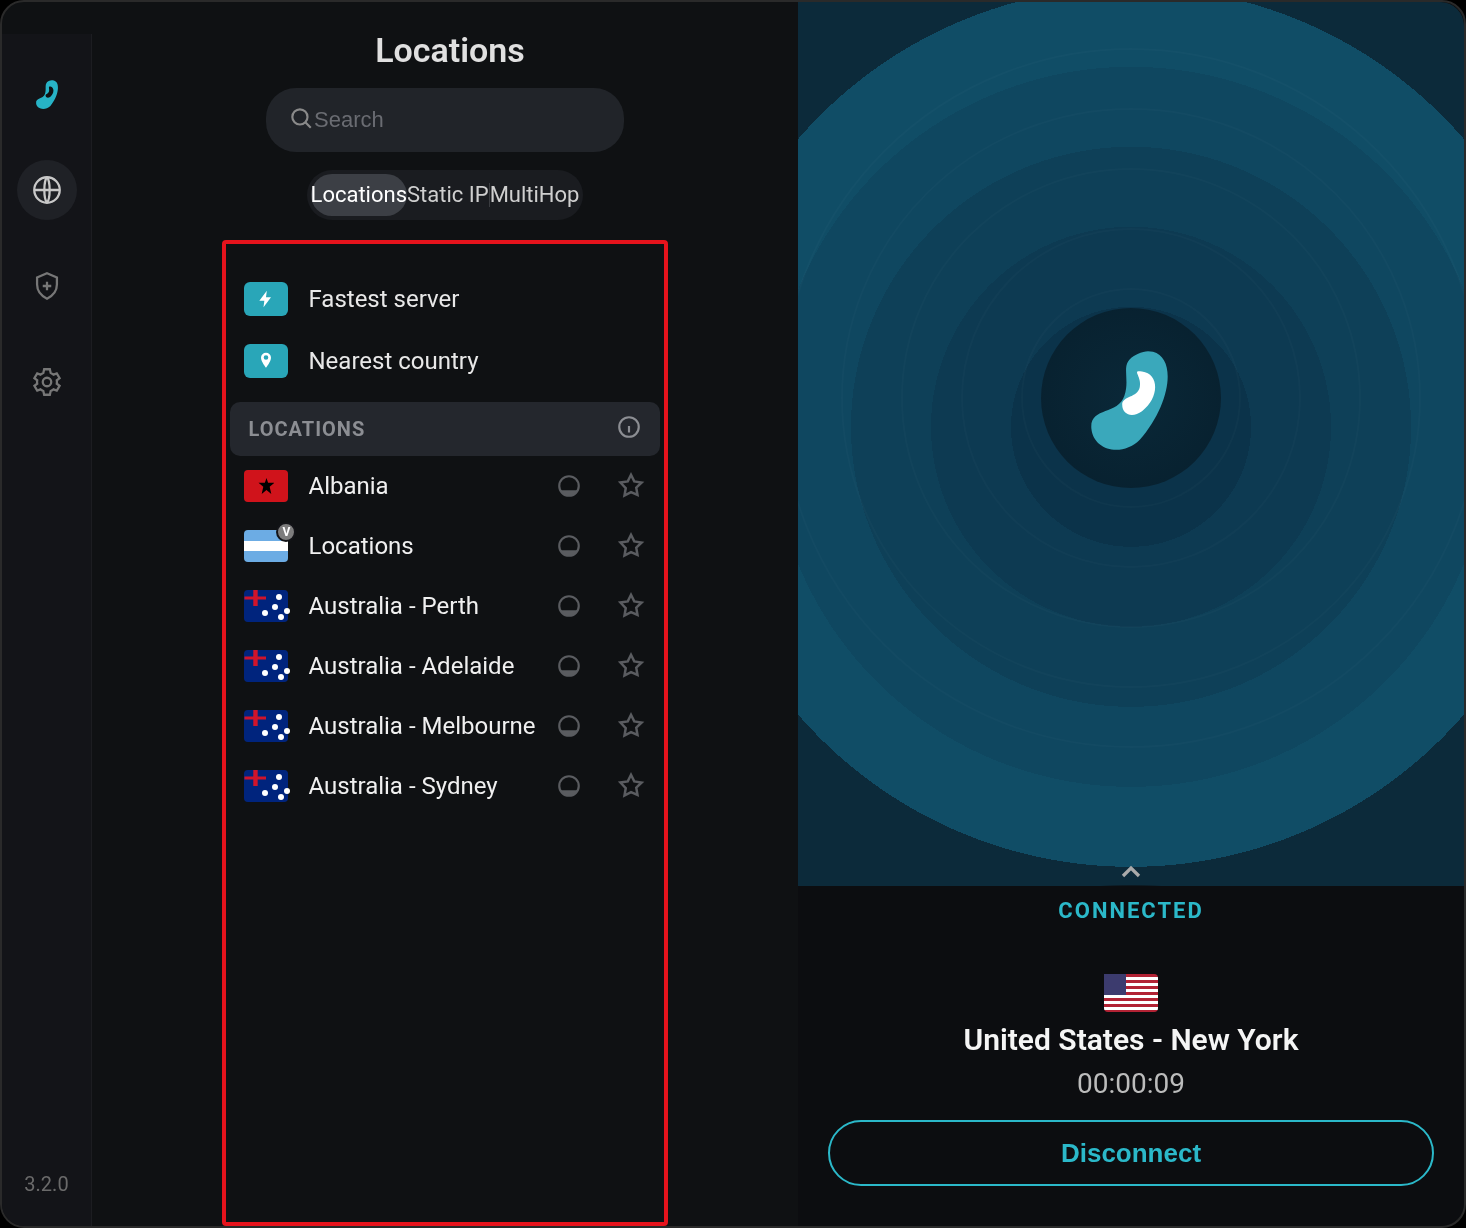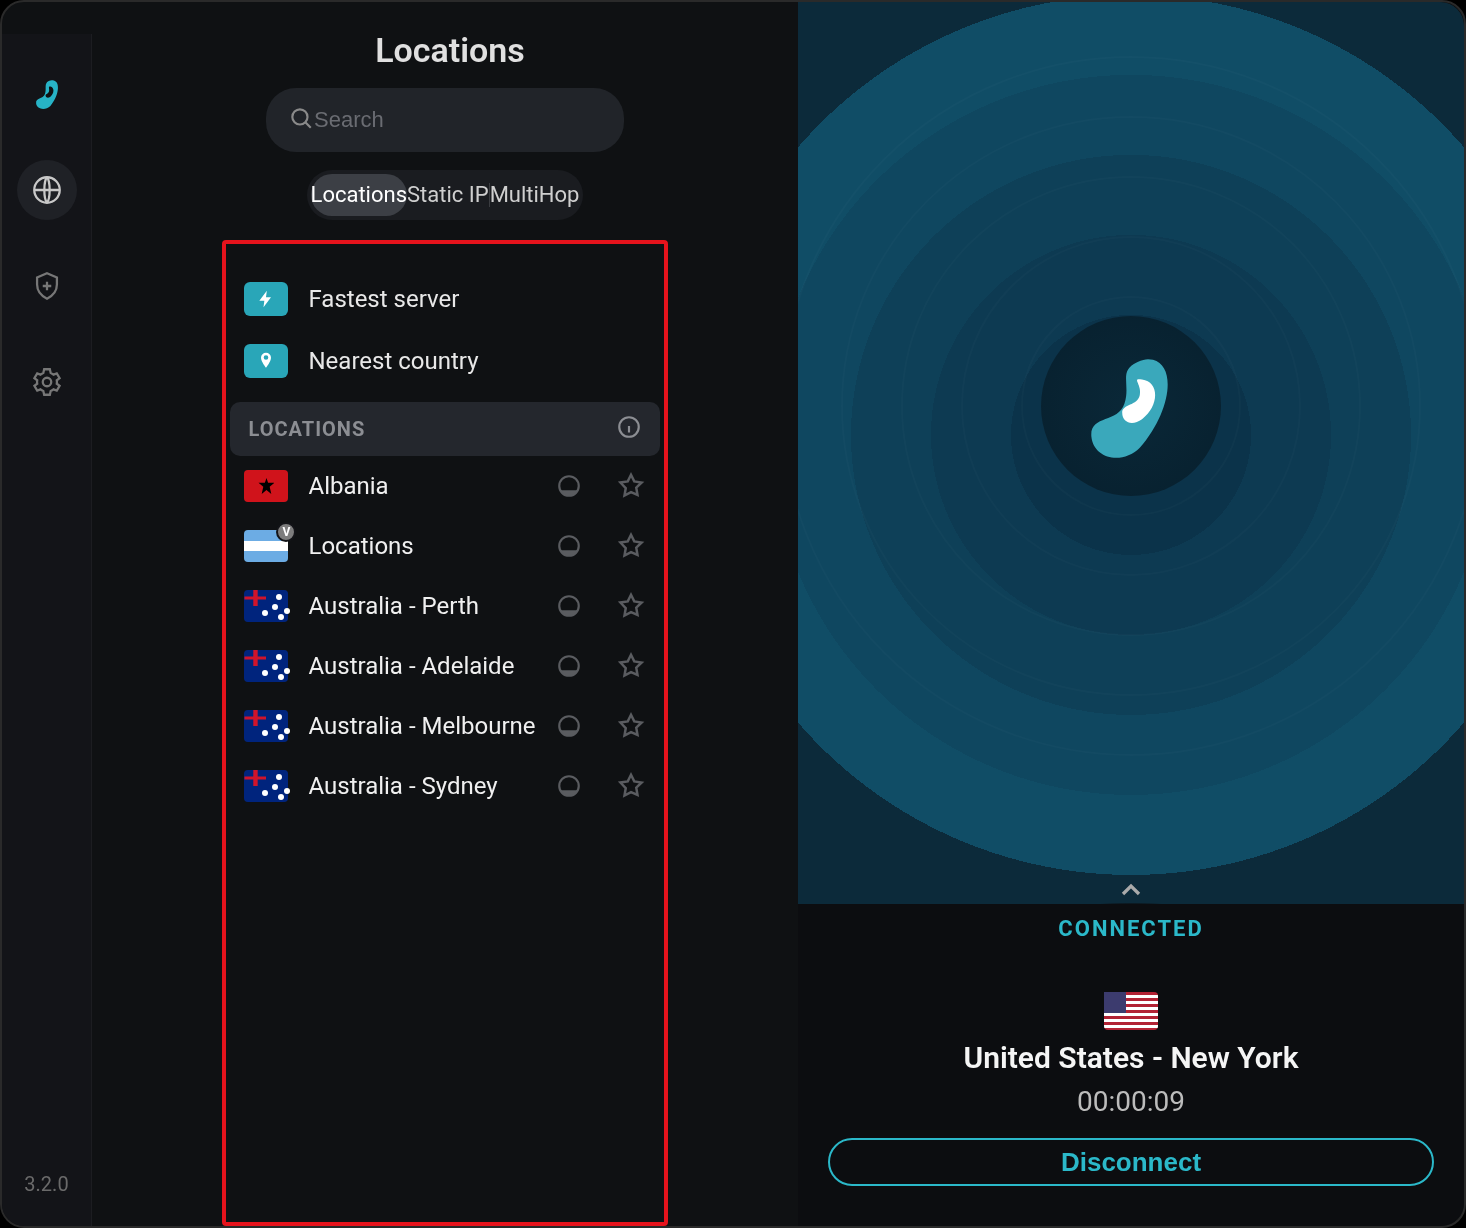--- a/index.html
+++ b/index.html
@@ -268,21 +268,21 @@
     padding: 18px 30px 40px;
     display:flex; flex-direction:column; align-items:center;
     gap: 10px;
     border-bottom-right-radius: 24px;
   }
   .conn-card .flag { width:54px; height:38px; border-radius:4px; position:relative; }
   .conn-card .loc-name { font-size:30px; font-weight:600; color:#f5f5f5; }
   .conn-card .timer { font-size:28px; color:#bcbcbc; margin-bottom:10px; }
   .conn-card .disconnect {
     width: 100%;
-    height: 48px;
+    height: 66px;
     border-radius: 40px;
     border: 2px solid #2bb8c9;
     background: transparent;
     color:#2bb8c9;
     font-size:26px;
     font-weight:600;
     cursor:pointer;
   }
 </style>
 </head>

